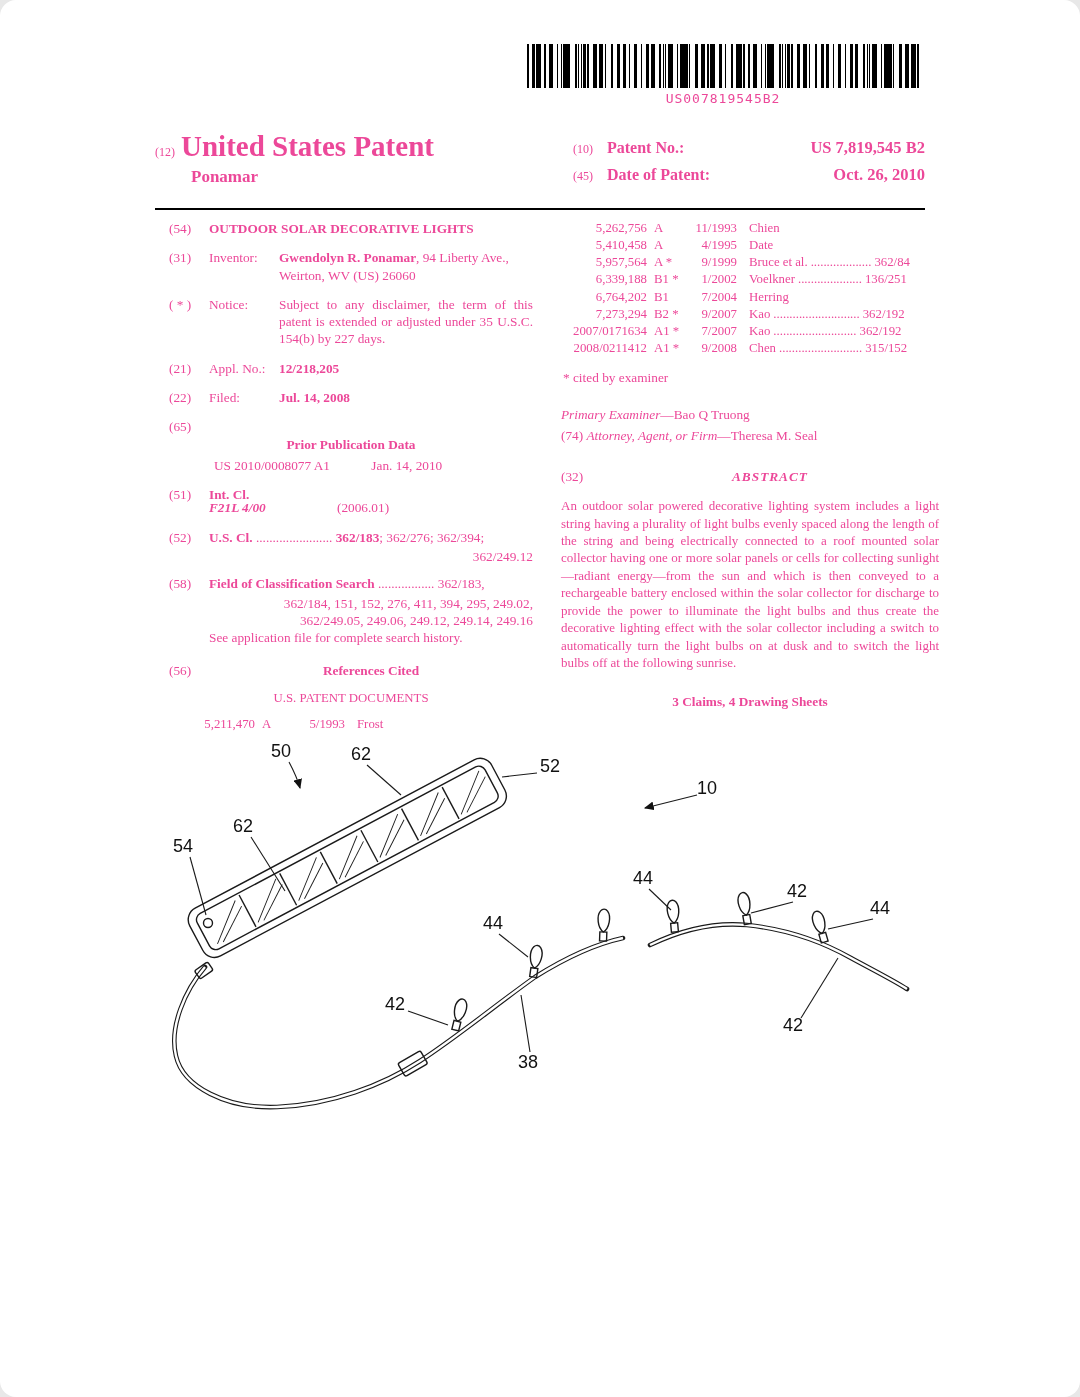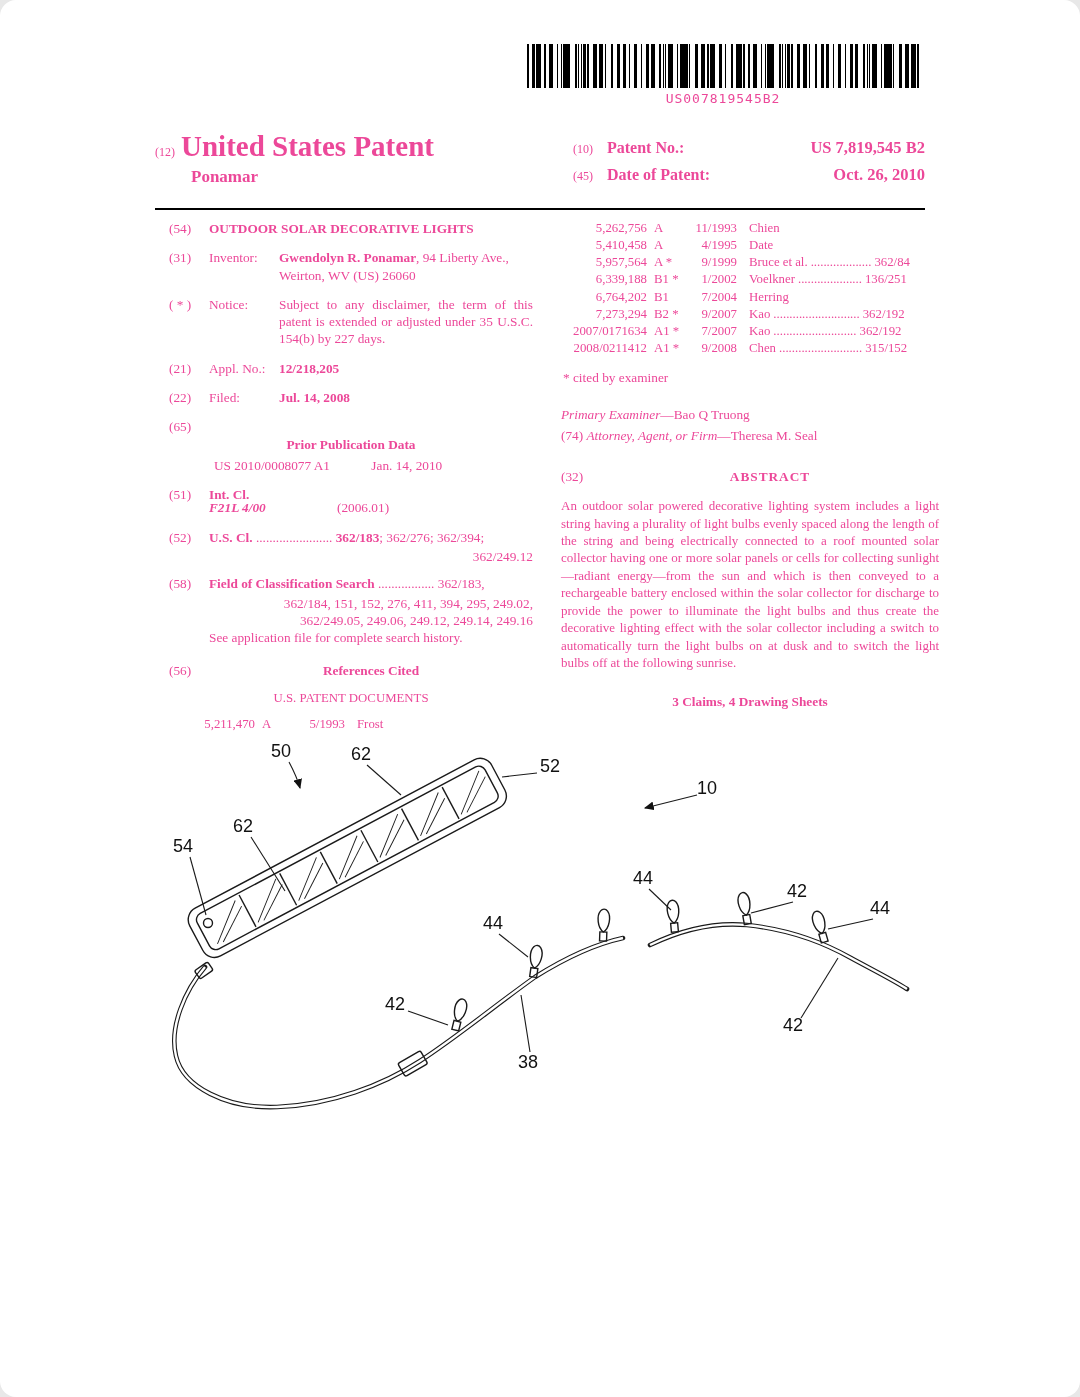--- a/index.html
+++ b/index.html
@@ -281,21 +281,21 @@
       <div class="exam-line">
         <span class="i">Primary Examiner</span><span>—Bao Q Truong</span>
       </div>
       <div class="exam-line">
         <span>(74)</span>
         <span class="i">Attorney, Agent, or Firm</span><span>—Theresa M. Seal</span>
       </div>
 
       <div class="abs-head">
         <span class="tag">(32)</span>
-        <span class="heading-centered" style="letter-spacing:1px;">ABSTRACT</span>
+        <span class="heading-centered" style="letter-spacing:1px;font-style:italic;">ABSTRACT</span>
       </div>
 
       <div class="abstract">An outdoor solar powered decorative lighting system includes a light string having a plurality of light bulbs evenly spaced along the length of the string and being electrically connected to a roof mounted solar collector having one or more solar panels or cells for collecting sunlight—radiant energy—from the sun and which is then conveyed to a rechargeable battery enclosed within the solar collector for discharge to provide the power to illuminate the light bulbs and thus create the decorative lighting effect with the solar collector including a switch to automatically turn the light bulbs on at dusk and to switch the light bulbs off at the following sunrise.</div>
 
       <div class="claims">3 Claims, 4 Drawing Sheets</div>
     </div>
   </div>
 
   <svg class="figure" viewBox="0 0 800 440">
     <defs>

